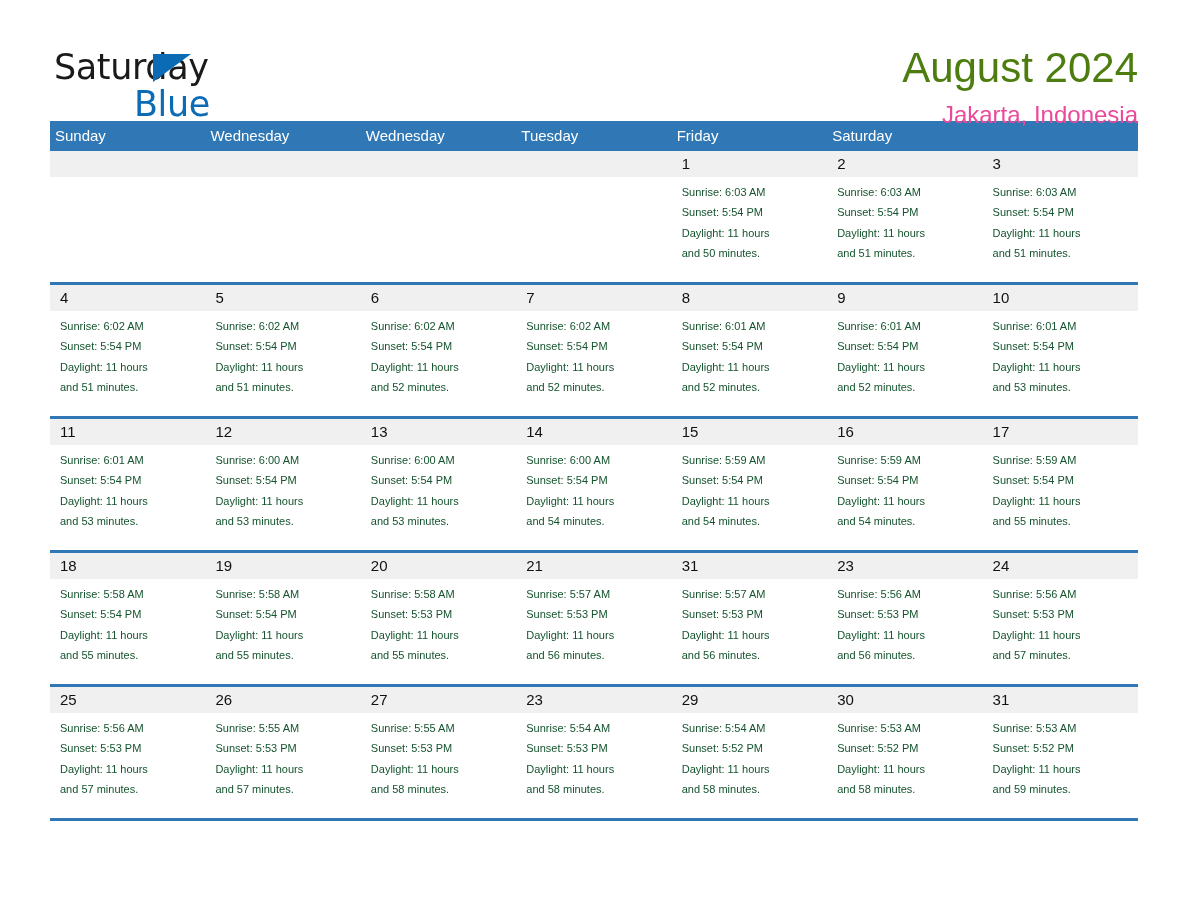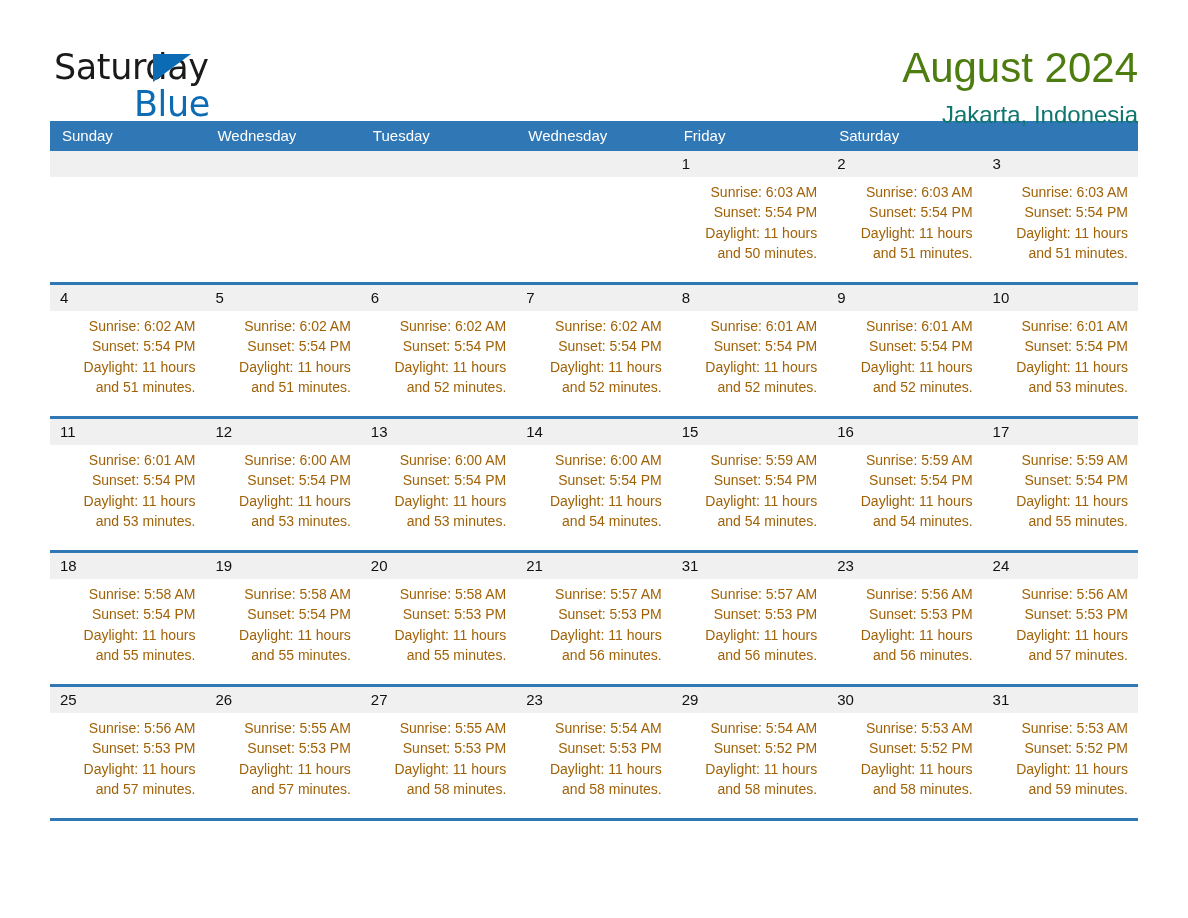--- a/index.html
+++ b/index.html
@@ -75,40 +75,40 @@
     font-weight: normal;
     line-height: 1.05;
     color: #4d7c0f;
     white-space: nowrap;
   }
   .cal-subtitle {
     font-size: 24px;
     font-weight: normal;
     line-height: 1.1;
     margin-top: 12px;
-    color: #0f766e;
+    color: #ec4899;
     white-space: nowrap;
   }
 
   
   .calendar {
     margin-top: 19px;
     width: 1088px;
   }
   .weekday-row {
     display: grid;
     grid-template-columns: repeat(7, 1fr);
     background: #3077b5;
     height: 30px;
   }
   .weekday {
     color: #ffffff;
     font-size: 15px;
     line-height: 30px;
-    padding-left: 12px;
+    padding-left: 5px;
     box-sizing: border-box;
     white-space: nowrap;
   }
   .week-row {
     display: grid;
     grid-template-columns: repeat(7, 1fr);
     border-bottom: 3px solid #3077b5;
   }
   .day-cell {
     height: 131px;
@@ -121,24 +121,23 @@
     background: #f0f0f0;
     height: 26px;
     box-sizing: border-box;
     padding-left: 10px;
     font-size: 15px;
     line-height: 26px;
     color: #111111;
   }
   .day-info {
     padding: 5px 10px 0 10px;
-    font-size: 14px;
+    font-size: 11px;
     line-height: 20.3px;
-    color: #a16207;
-    text-align: right;
+    color: #14532d;
   }
   .day-info div { white-space: nowrap; }
 </style>
 </head>
 <body>
 
 <div class="page">
 
   <div class="top-bar">
     <div class="logo">
@@ -149,22 +148,22 @@
     <div class="title-block">
       <div class="cal-title">August 2024</div>
       <div class="cal-subtitle">Jakarta, Indonesia</div>
     </div>
   </div>
 
   <div class="calendar">
     <div class="weekday-row" id="weekday-row">
         <div class="weekday">Sunday</div>
         <div class="weekday">Wednesday</div>
+        <div class="weekday">Wednesday</div>
         <div class="weekday">Tuesday</div>
-        <div class="weekday">Wednesday</div>
         <div class="weekday">Friday</div>
         <div class="weekday">Saturday</div>
       </div>
     <div id="calendar-body">
         <div class="week-row">
           <div class="day-cell">
             <div class="day-number-band"></div>
           </div>
           <div class="day-cell">
             <div class="day-number-band"></div>

